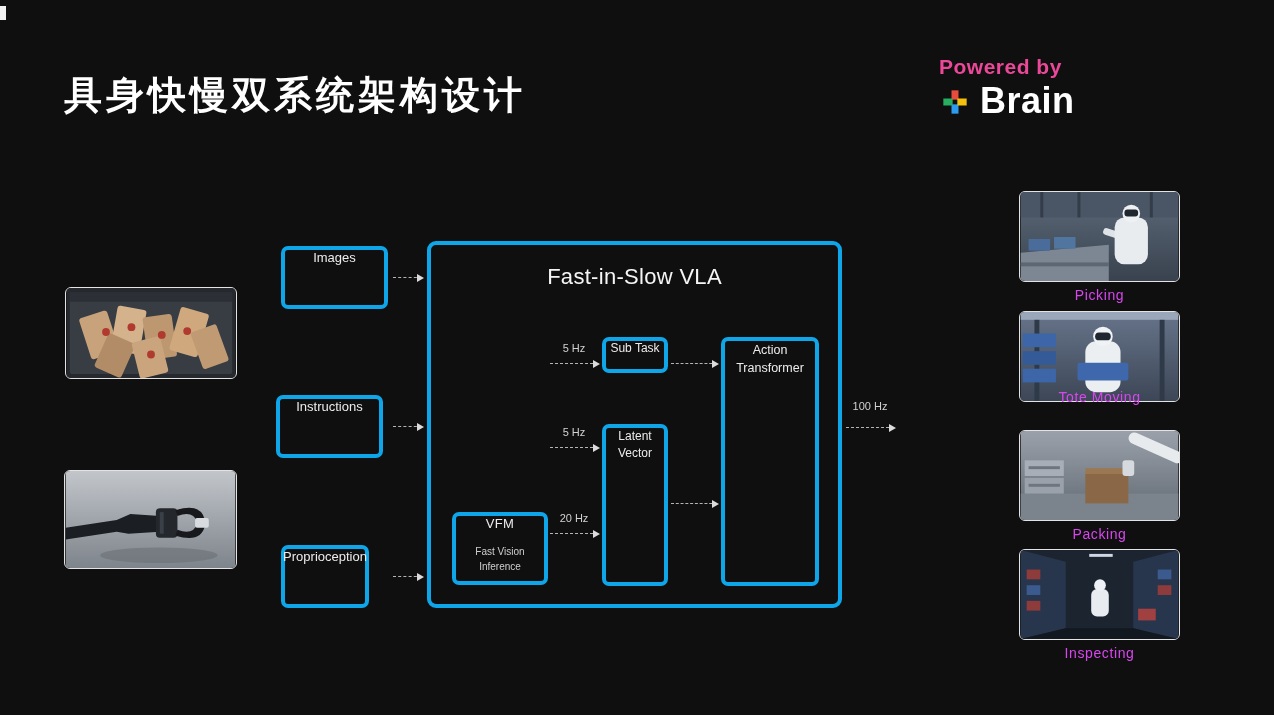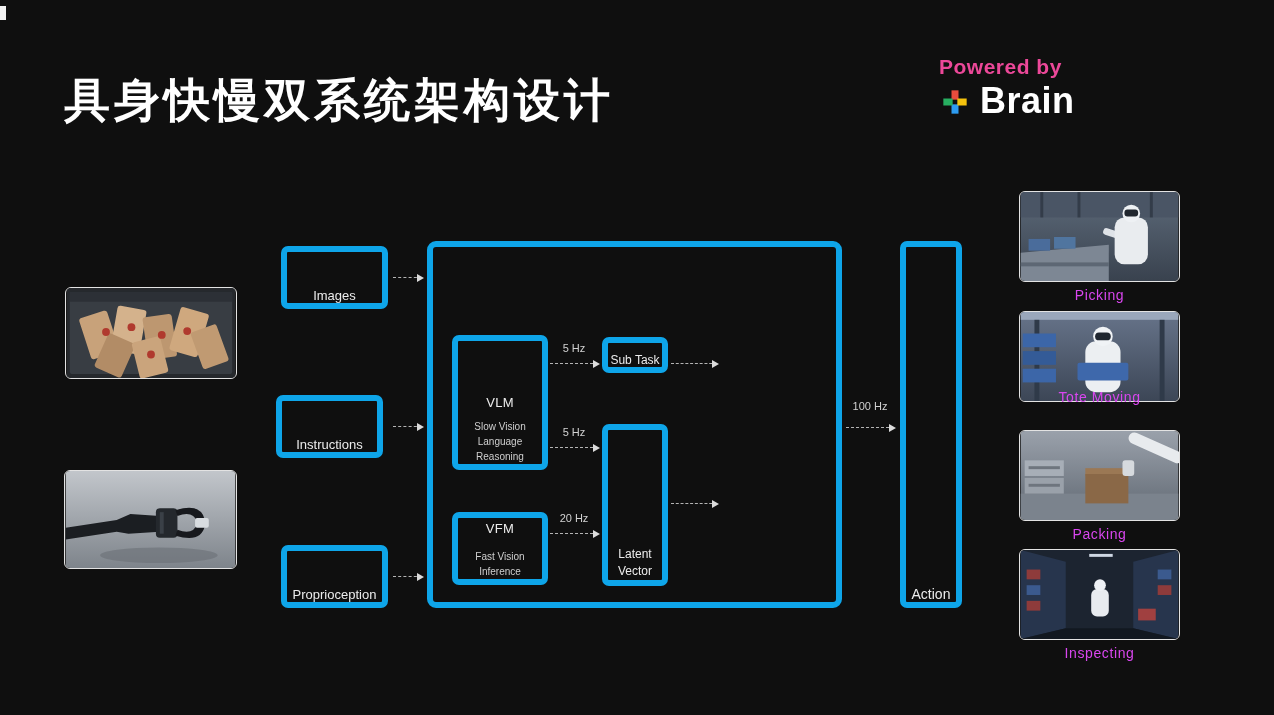--- a/index.html
+++ b/index.html
@@ -2,21 +2,21 @@
 <html><head>
 <meta charset="utf-8">
 <style>
   html,body{margin:0;padding:0;background:#000;}
   .slide{
     position:relative;width:1274px;height:715px;background:#0f0f0f;overflow:hidden;
     font-family:"Liberation Sans", sans-serif;color:#ececec;
   }
   .artifact{position:absolute;left:0;top:6px;width:6px;height:14px;background:#f2f2f2;}
   .title{
-    position:absolute;left:64px;top:70px;font-size:46px;font-weight:700;color:#ffffff;
+    position:absolute;left:64px;top:70px;font-size:38px;font-weight:700;color:#ffffff;
     letter-spacing:4px;white-space:nowrap;
   }
   .powered{
     position:absolute;left:939px;top:55px;font-size:21px;font-weight:800;color:#ec4899;
     letter-spacing:.5px;
   }
   .brand{
     position:absolute;left:939px;top:80px;display:flex;align-items:center;
     font-size:36px;font-weight:800;letter-spacing:.5px;
   }
@@ -24,22 +24,22 @@
   .brand .plus{display:flex;align-items:center;margin:2px 2px 0 2px;}
   .brand .brain{color:#ffffff;margin-left:9px;}
 
   .imgframe{
     position:absolute;border:1px solid #e3e3e3;border-radius:6px;overflow:hidden;
     background:#1a1a1a;box-sizing:border-box;
   }
   .imgframe svg{display:block;width:100%;height:100%;}
 
   .box{
-    position:absolute;border:6px solid #0ea5e9;border-radius:7px;box-sizing:border-box;
-    display:flex;flex-direction:column;align-items:center;justify-content:flex-end;
+    position:absolute;border:4px solid #0ea5e9;border-radius:7px;box-sizing:border-box;
+    display:flex;flex-direction:column;align-items:center;justify-content:flex-start;
     text-align:center;color:#ececec;background:transparent;
   }
   .box .bx-label{font-size:13px;}
   .box .bx-title{font-size:13px;letter-spacing:.3px;}
   .box .bx-sub{font-size:10px;color:#cfcfcf;margin-top:9px;line-height:1.5;white-space:pre-line;}
 
   .core-title{
     position:absolute;left:427px;top:264px;width:415px;text-align:center;
     font-size:22px;font-weight:500;color:#f5f5f5;letter-spacing:.3px;
   }
@@ -112,67 +112,62 @@
       <rect x="132" y="48" width="14" height="10" rx="2" fill="#d8dce0"></rect>
     </svg>
   </div>
 
   <div class="box" style="left:281px;top:246px;width:107px;height:63px;">
     <span class="bx-label">Images</span>
   </div>
   <div class="box" style="left:276px;top:395px;width:107px;height:63px;">
     <span class="bx-label">Instructions</span>
   </div>
-  <div class="box" style="left:281px;top:545px;width:107px;height:63px;">
+  <div class="box" style="left:281px;top:545px;width:88px;height:63px;">
     <span class="bx-label">Proprioception</span>
   </div>
 
   <div class="harrow" style="left:393px;top:277px;width:29px;"></div>
   <div class="harrow" style="left:393px;top:426px;width:29px;"></div>
   <div class="harrow" style="left:393px;top:576px;width:29px;"></div>
 
   <div class="box" style="left:427px;top:241px;width:415px;height:367px;border-radius:9px;"></div>
-
-  <div class="box" style="left:452px;top:335px;width:96px;height:135px;">
-    <span class="bx-title">VLM</span>
-    <span class="bx-sub">Slow Vision
-Language
-Reasoning</span>
-  </div>
+  <div class="core-title">Fast-in-Slow VLA</div>
+
   <div class="box" style="left:452px;top:512px;width:96px;height:73px;">
     <span class="bx-title">VFM</span>
     <span class="bx-sub" style="margin-top:13px;font-size:10px;">Fast Vision
 Inference</span>
   </div>
 
   <div class="box" style="left:602px;top:337px;width:66px;height:36px;">
     <span class="bx-label" style="font-size:12px;">Sub Task</span>
   </div>
   <div class="box" style="left:602px;top:424px;width:66px;height:162px;padding:0 12px;">
     <span class="bx-label" style="font-size:12px;line-height:1.4;">Latent Vector</span>
   </div>
+  <div class="box" style="left:721px;top:337px;width:98px;height:249px;padding:0 16px;">
+    <span class="bx-label" style="font-size:12.5px;line-height:1.45;">Action Transformer</span>
+  </div>
 
   <div class="harrow" style="left:550px;top:363px;width:48px;"></div>
   <div class="rate" style="left:548px;top:342px;width:52px;">5 Hz</div>
 
   <div class="harrow" style="left:550px;top:447px;width:48px;"></div>
   <div class="rate" style="left:548px;top:426px;width:52px;">5 Hz</div>
 
   <div class="harrow" style="left:550px;top:533px;width:48px;"></div>
   <div class="rate" style="left:548px;top:512px;width:52px;">20 Hz</div>
 
   <div class="harrow" style="left:671px;top:363px;width:46px;"></div>
   <div class="harrow" style="left:671px;top:503px;width:46px;"></div>
 
   <div class="harrow" style="left:846px;top:427px;width:48px;"></div>
   <div class="rate" style="left:838px;top:400px;width:64px;">100 Hz</div>
 
-  <div class="box" style="left:900px;top:241px;width:62px;height:367px;">
-    <span class="bx-label" style="font-size:14px;">Action</span>
-  </div>
 
   <div class="imgframe" style="left:1019px;top:191px;width:161px;height:91px;">
     <svg viewBox="0 0 161 91">
       <defs>
           <linearGradient id="pk" x1="0" y1="0" x2="0" y2="1">
             <stop offset="0" stop-color="#5d6a7a"></stop>
             <stop offset="1" stop-color="#39424e"></stop>
           </linearGradient>
         </defs>
       <rect width="161" height="91" fill="url(#pk)"></rect>

